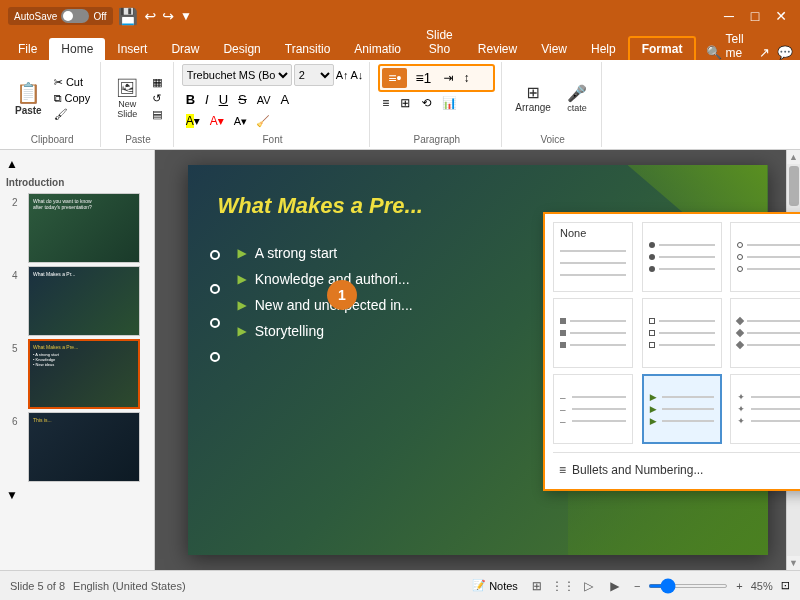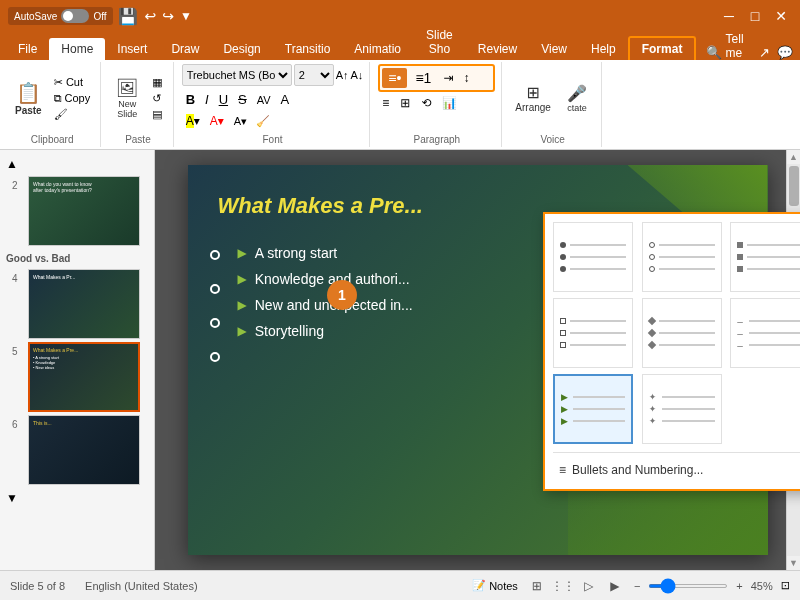--- a/index.html
+++ b/index.html
@@ -330,21 +330,21 @@
       height: 30px;
       background: #f0f0f0;
       border-top: 1px solid #d0d0d0;
       display: flex;
       align-items: center;
       justify-content: space-between;
       padding: 0 10px;
       font-size: 11px;
       color: #555;
     }
-    .status-left { display: flex; align-items: center; gap: 20px; }
+    .status-left { display: flex; align-items: center; gap: 8px; }
     .status-right { display: flex; align-items: center; gap: 8px; }
     .zoom-slider { width: 80px; height: 4px; }
     .view-btns { display: flex; gap: 4px; }
     .view-btn {
       width: 22px; height: 22px;
       border: none; background: transparent;
       cursor: pointer; display: flex; align-items: center; justify-content: center;
       font-size: 12px; color: #555;
     }
 
@@ -510,31 +510,31 @@
     </div>
     <span class="ribbon-group-label">Voice</span>
   </div>
 </div>
 
 <div class="main-area">
 
   <div class="slide-panel">
     <button style="border:none;background:transparent;font-size:12px;cursor:pointer;padding:2px;">▲</button>
 
+    <div class="slide-section-label">Introduction</div>
 
     <div class="slide-thumbnail">
       <span class="slide-number">2</span>
       <div class="slide-img slide-1-bg">
         <div class="slide-mini-content" style="color:white; font-size:6px; padding:4px;">
           <div style="color:#eee; font-size:5px; margin-bottom:2px;">What do you want to know<br>after today's presentation?</div>
         </div>
       </div>
     </div>
 
-    <div class="slide-section-label">Good vs. Bad</div>
 
     <div class="slide-thumbnail">
       <span class="slide-number">4</span>
       <div class="slide-img slide-2-bg">
         <div class="slide-mini-content" style="background:linear-gradient(135deg,#1a3040,#2a5030); font-size:5px; color:white; padding:4px;">
           What Makes a Pr...
         </div>
       </div>
     </div>
 
@@ -602,20 +602,32 @@
     </div>
 
     <div class="number-circle" style="right: 6px; top: 120px;">
       <span>3</span>
     </div>
 
     <div class="bullet-dropdown">
 
       <div class="bullet-grid">
 
+        <div class="bullet-cell none-cell">
+          <span class="none-label">None</span>
+          <div class="bullet-line">
+              <div class="b-line"></div>
+            </div>
+          <div class="bullet-line">
+              <div class="b-line"></div>
+            </div>
+          <div class="bullet-line">
+              <div class="b-line"></div>
+            </div>
+        </div>
 
         <div class="bullet-cell">
           <div class="bullet-line">
               <div class="b-dot"></div>
               <div class="b-line"></div>
             </div>
           <div class="bullet-line">
               <div class="b-dot"></div>
               <div class="b-line"></div>
             </div>

